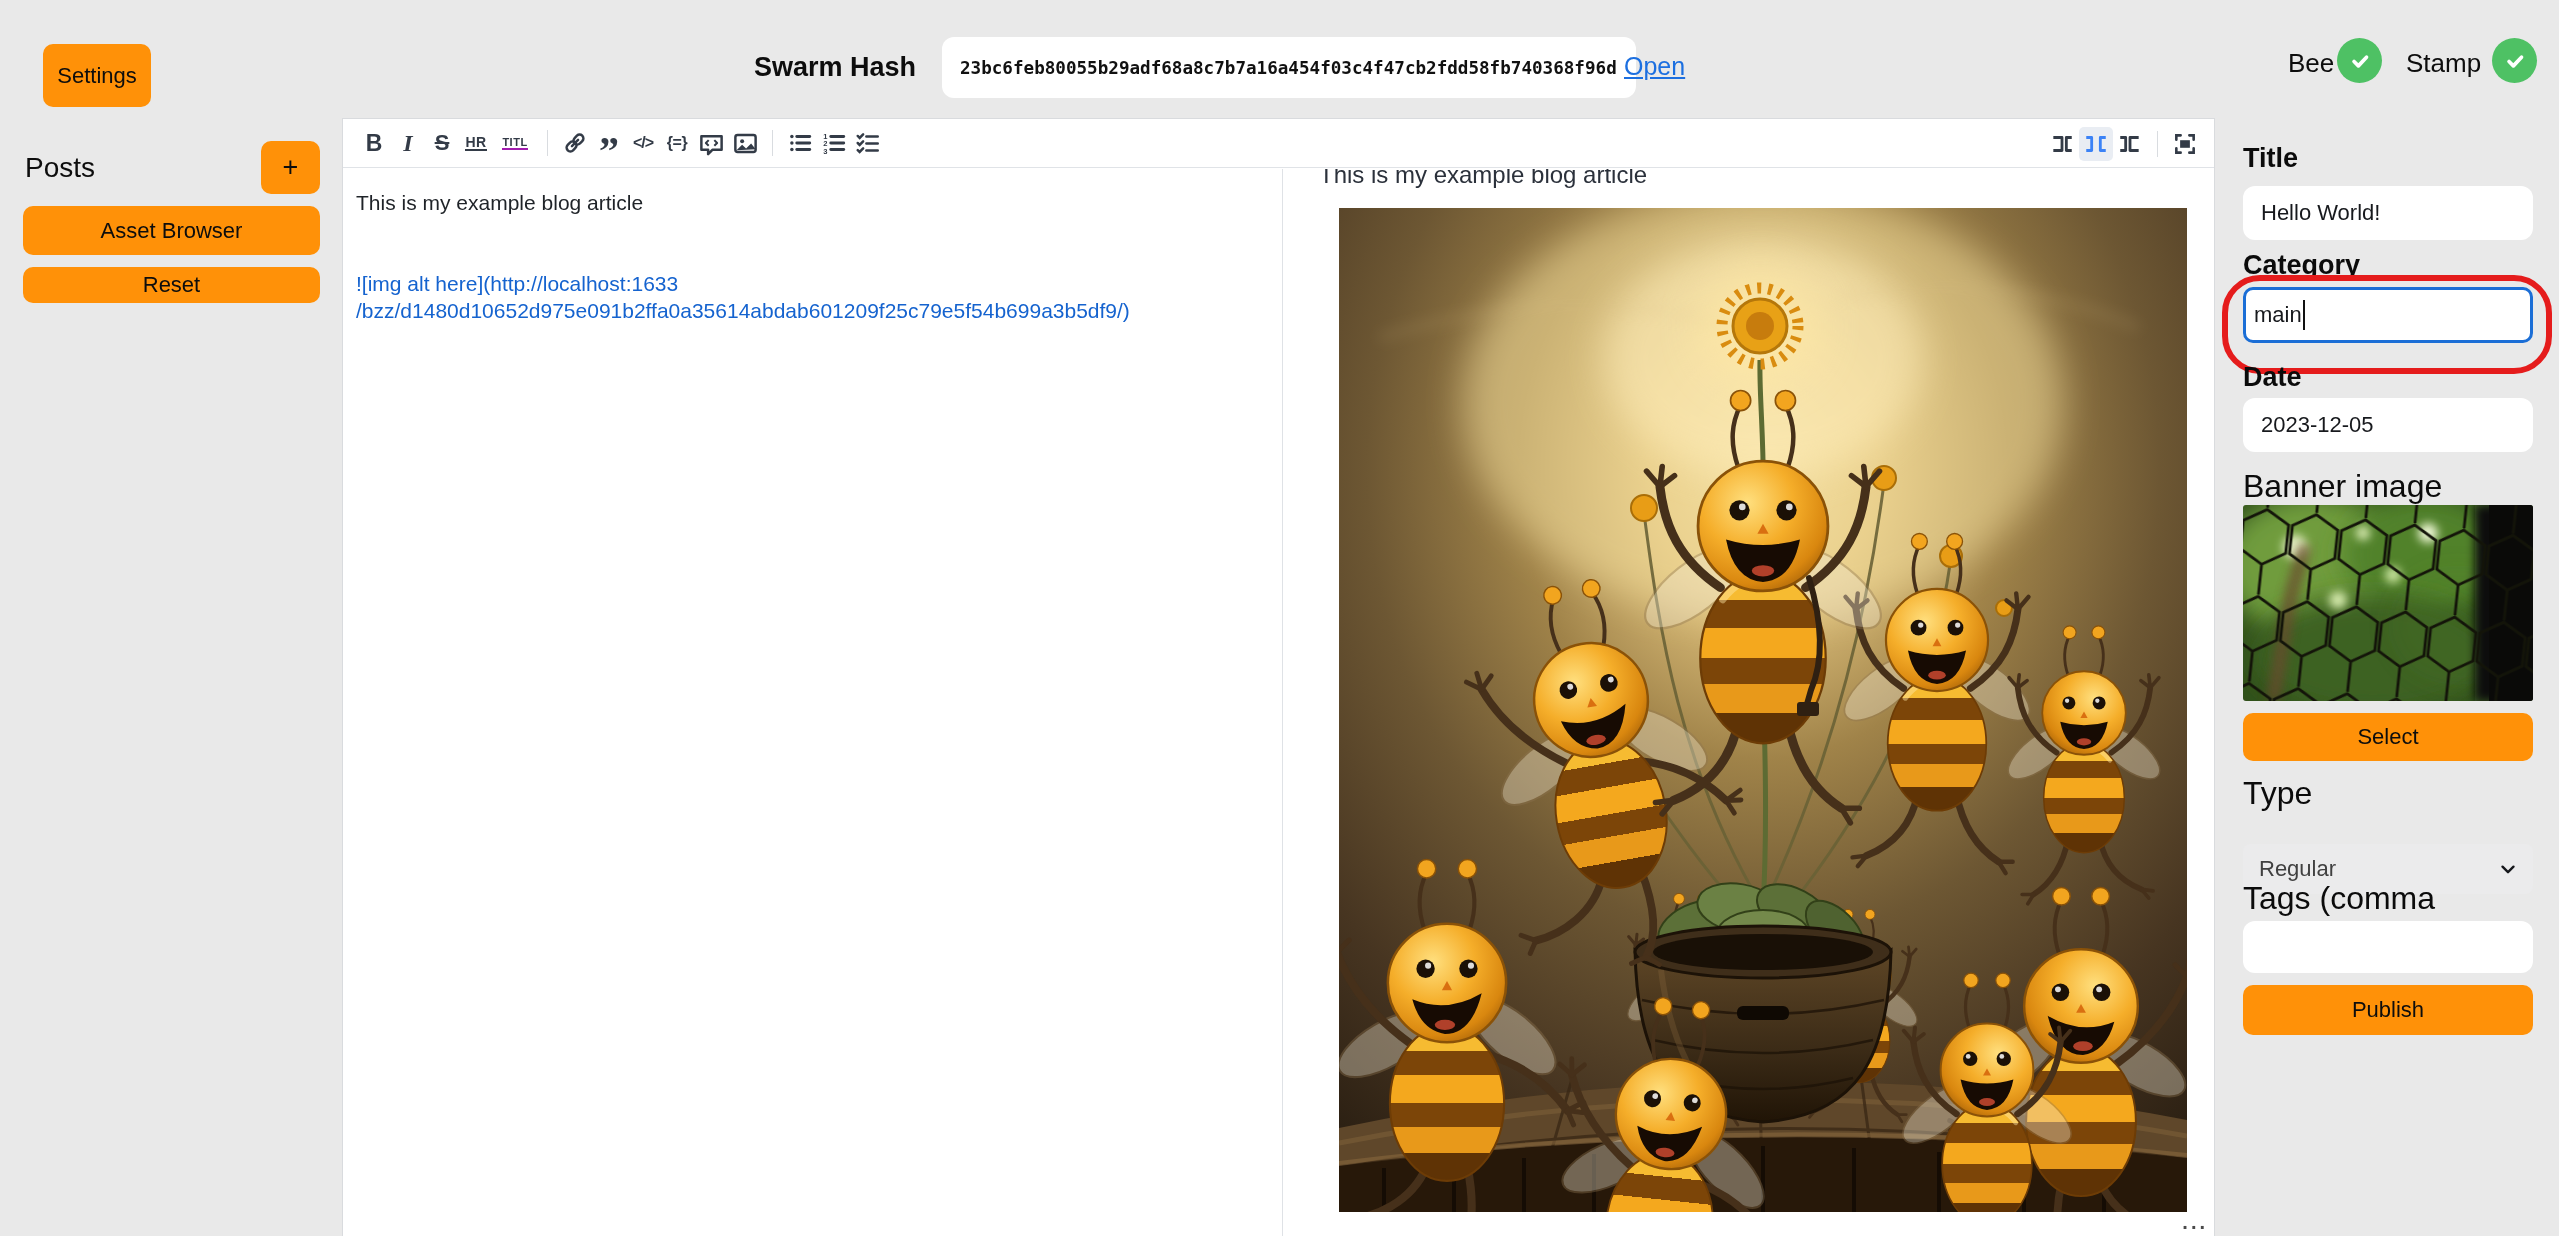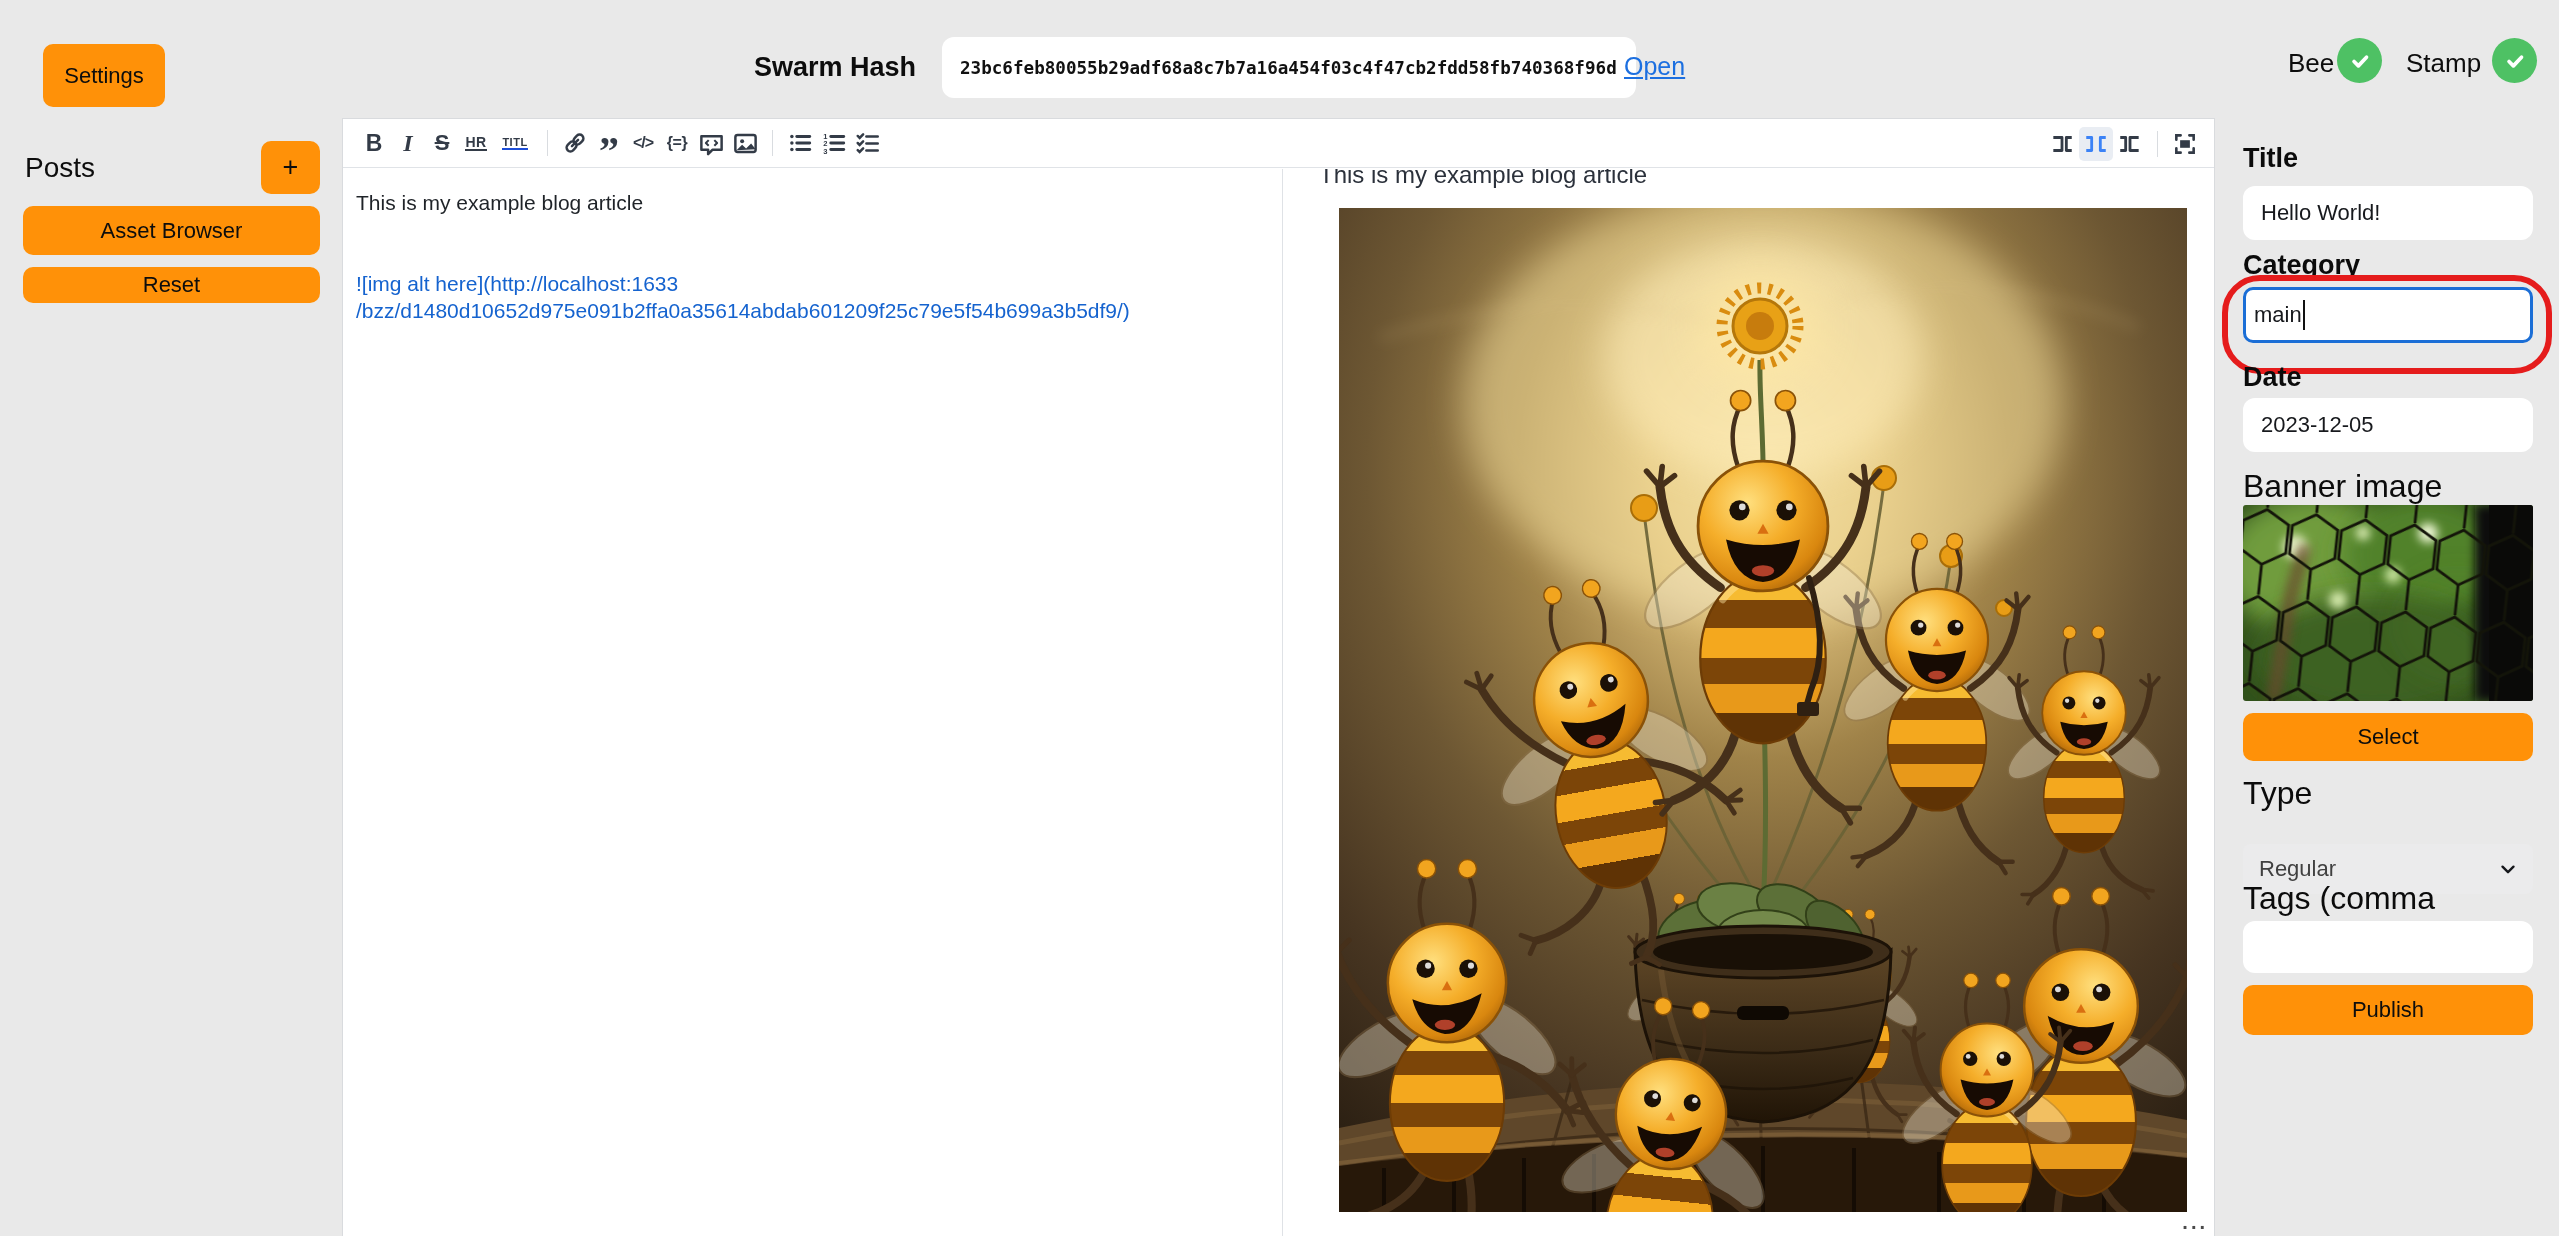--- a/index.html
+++ b/index.html
@@ -33,21 +33,21 @@
   .toolbar { position:absolute; left:0; top:0; width:100%; height:49px;
     border-bottom:1px solid #e0e3e7; display:flex; align-items:center; padding-left:14px; }
   .tb-icon { width:34px; height:34px; display:flex; align-items:center; justify-content:center;
     color:#333b47; cursor:pointer; border-radius:5px; flex:0 0 auto; }
   .tb-icon svg { display:block; }
   .tb-sep { width:1px; height:26px; background:#d9dce0; margin:0 10px; flex:0 0 auto; }
   .tb-glyph-b { font-weight:800; font-size:23px; }
   .tb-glyph-i { font-family:"Liberation Serif", serif; font-style:italic; font-weight:700; font-size:24px; }
   .tb-glyph-s { font-weight:700; font-size:22px; text-decoration:line-through; }
   .tb-glyph-hr { font-weight:800; font-size:14px; border-bottom:2px solid #333b47; line-height:1.05; letter-spacing:.5px; }
-  .tb-glyph-titl { font-weight:800; font-size:11px; border-bottom:2px solid #1d4ed8; line-height:1.1; letter-spacing:.5px; }
+  .tb-glyph-titl { font-weight:800; font-size:11px; border-bottom:2px solid #a21caf; line-height:1.1; letter-spacing:.5px; }
   .tb-glyph-quote { font-family:"Liberation Serif", serif; font-weight:700; font-size:40px; line-height:10px; padding-top:16px; }
   .tb-glyph-code { font-weight:800; font-size:16px; letter-spacing:-1px; }
   .tb-glyph-cblock { font-weight:800; font-size:16px; letter-spacing:-0.5px; }
   .tb-right { position:absolute; right:12px; top:0; height:49px; display:flex; align-items:center; }
   .tb-icon.active { background:#e9edf3; }
   
   .cm-pane { position:absolute; left:0; top:50px; width:939px; bottom:0; background:#fff;
     padding:20px 16px 0 13px; font-size:21px; line-height:27px; color:#1f2328; }
   .cm-line { white-space:pre; min-height:27px; }
   .cm-link { color:#1563cf; }
@@ -71,21 +71,21 @@
   .banner-thumb { position:absolute; left:2243px; top:505px; width:290px; height:196px; border-radius:3px; overflow:hidden; }
   .type-select { position:absolute; left:2243px; top:844px; width:290px; height:50px; background:#ebebec;
     border-radius:8px; display:flex; align-items:center; padding:0 16px; font-size:22px; color:#404040; cursor:pointer; }
   .type-select svg { position:absolute; right:14px; }
 </style>
 </head>
 <body>
 
 <div class="app">
 
-  <button class="btn-orange" style="left:43px; top:44px; width:122px; height:63px;">Settings</button>
+  <button class="btn-orange" style="left:43px; top:44px; width:108px; height:63px;">Settings</button>
 
   <div class="abs swarm-label">Swarm Hash</div>
   <input class="hash-input" value="23bc6feb80055b29adf68a8c7b7a16a454f03c4f47cb2fdd58fb740368f96d" style="">
   <a class="abs open-link">Open</a>
 
   <div class="abs topbar-label" style="left:2288px; top:48px;">Bee</div>
   <div class="check-badge" style="left:2337px; top:38px;">
     <svg width="26" height="26" viewBox="0 0 24 24">
         <path d="M6.5 12.5l4 4L18 8.5" fill="none" stroke="#fff" stroke-width="3.4" stroke-linecap="round" stroke-linejoin="round"></path>
       </svg>

